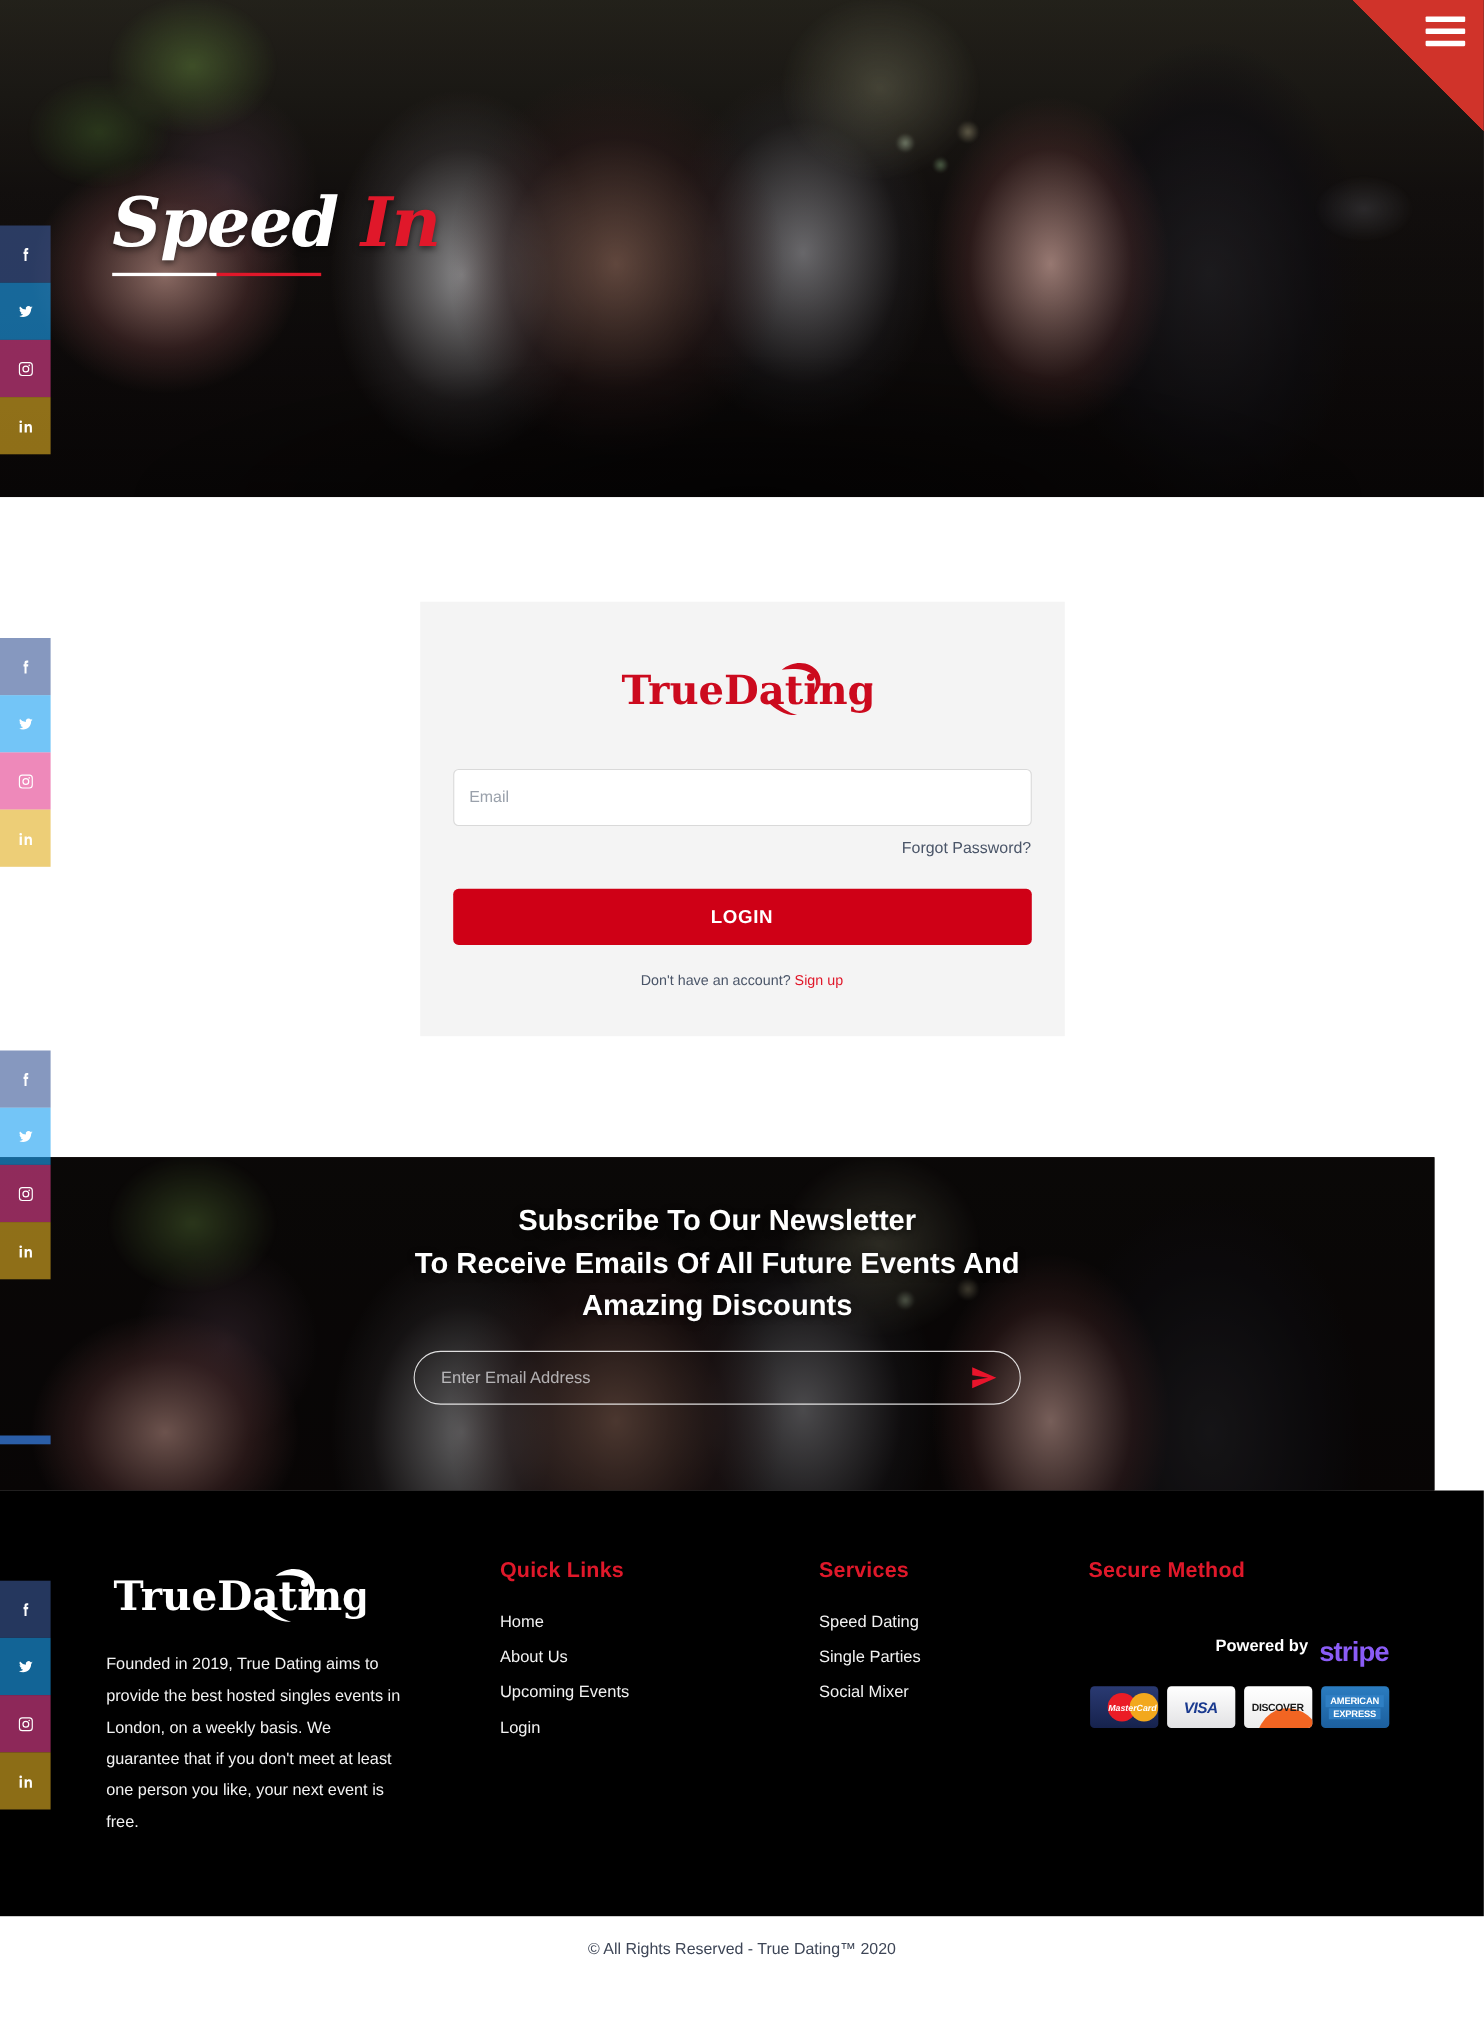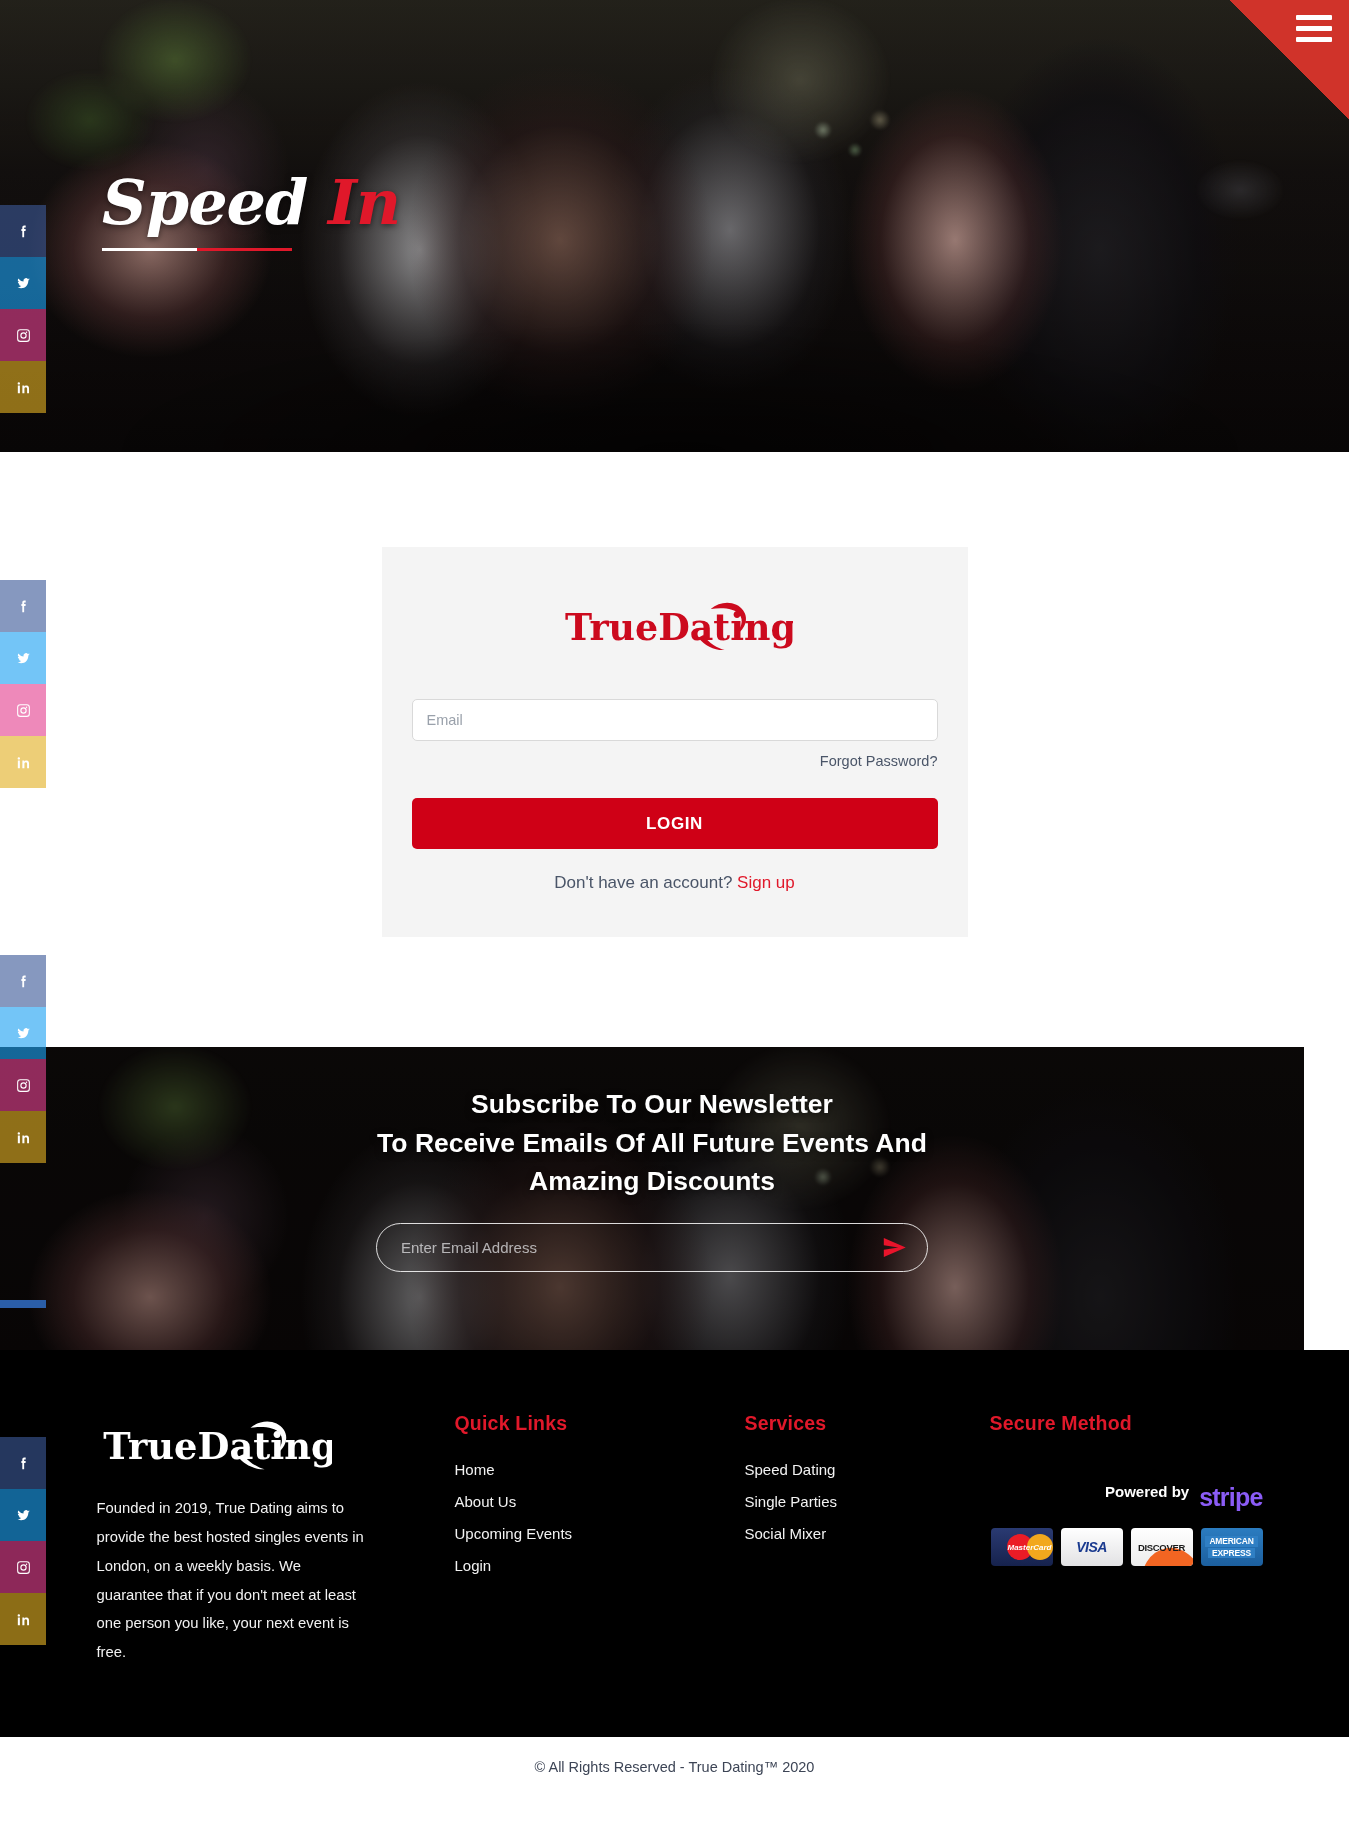--- a/index.html
+++ b/index.html
@@ -148,21 +148,21 @@
   }
   .card-logo {
     display: block;
     margin: 0 auto 42px auto;
     width: 236px;
     height: 62px;
   }
   .field {
     display: block;
     width: 526px;
-    height: 42px;
+    height: 52px;
     margin: 0 auto 17px auto;
     padding: 0 14px;
     background: #ffffff;
     border: 1px solid #d9d9d9;
     border-radius: 5px;
     font-family: "Liberation Sans", sans-serif;
     font-size: 14.5px;
     color: #c2410c;
     outline: none;
   }
@@ -191,21 +191,21 @@
     color: #ffffff;
     font-family: "Liberation Sans", sans-serif;
     font-size: 17px;
     font-weight: bold;
     letter-spacing: .6px;
     cursor: pointer;
   }
   .signup-row {
     margin-top: 24px;
     text-align: center;
-    font-size: 17px;
+    font-size: 13px;
     color: #4a5568;
   }
   .signup-row .sign-up-link {
     color: #e0182a;
     text-decoration: none;
     cursor: pointer;
   }
 
   
   .newsletter {

